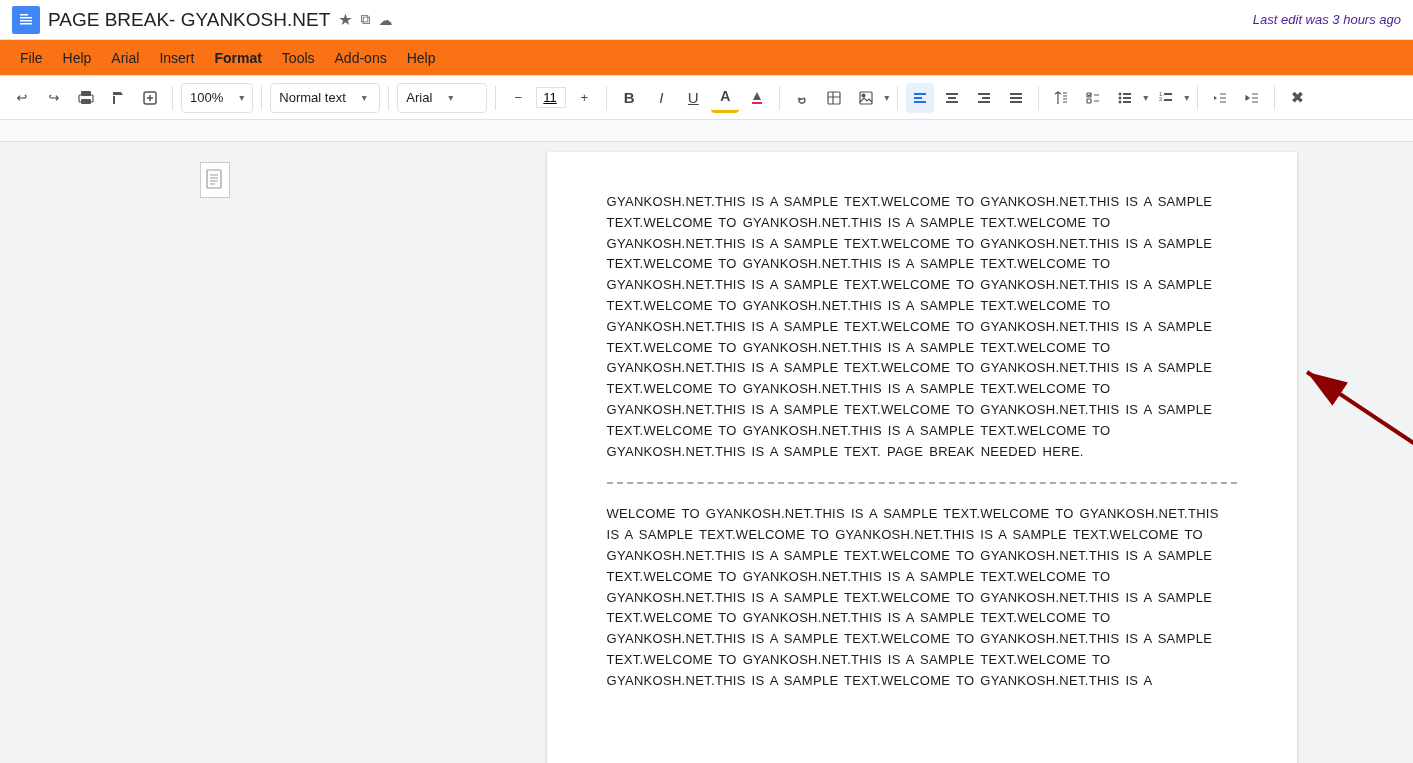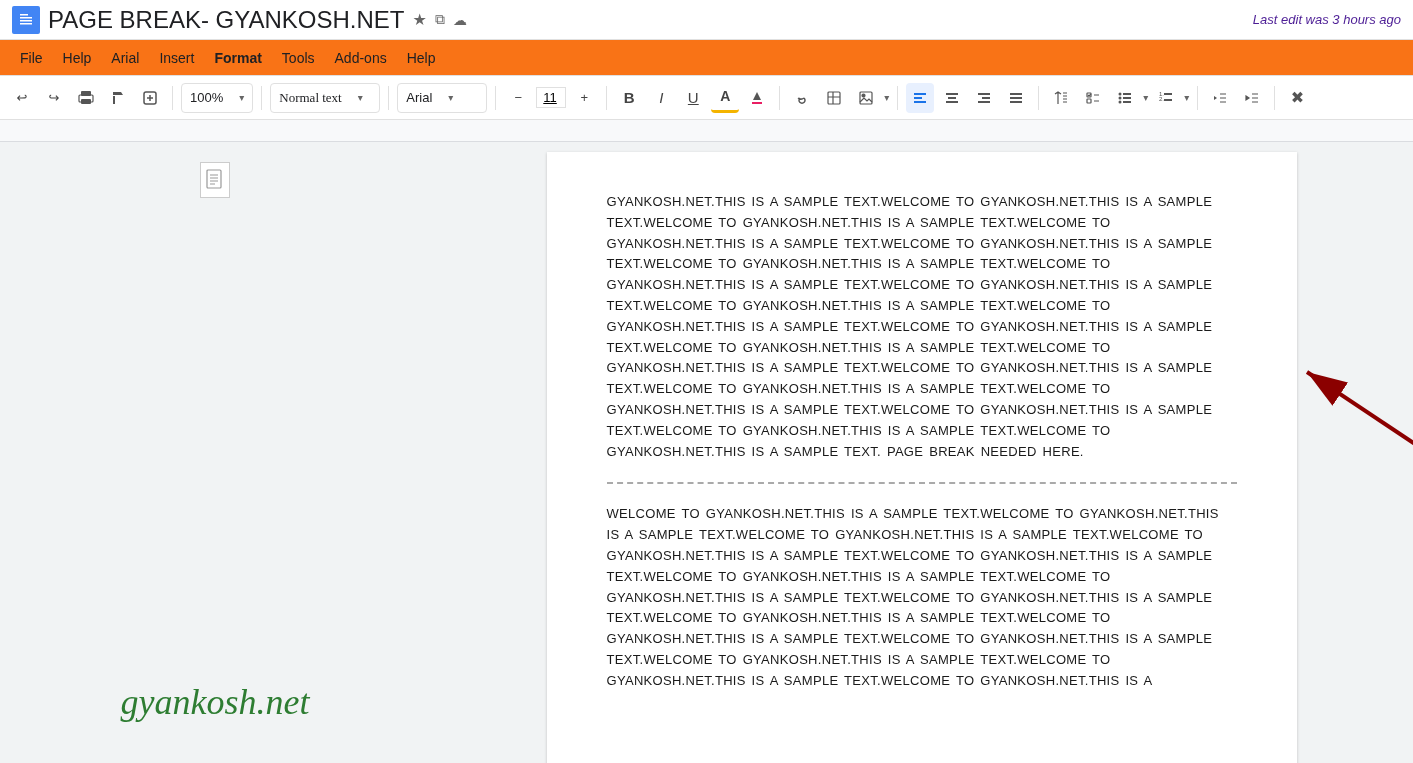--- a/index.html
+++ b/index.html
@@ -114,21 +114,21 @@
 <div id="title-bar">
   <div id="app-icon">
     <svg width="18" height="22" viewBox="0 0 18 22" fill="none">
       <rect width="18" height="22" rx="2" fill="#4285f4"></rect>
       <rect x="3" y="5" width="8" height="1.5" fill="white"></rect>
       <rect x="3" y="8" width="12" height="1.5" fill="white"></rect>
       <rect x="3" y="11" width="12" height="1.5" fill="white"></rect>
       <rect x="3" y="14" width="12" height="1.5" fill="white"></rect>
     </svg>
   </div>
-  <span id="doc-title" style="font-size:24px;color:#202124;">PAGE BREAK- GYANKOSH.NET</span>
+  <span id="doc-title" style="font-size:19px;color:#202124;">PAGE BREAK- GYANKOSH.NET</span>
   <span style="color:#666;font-size:16px;cursor:pointer;">★</span>
   <span style="color:#666;font-size:14px;cursor:pointer;">⧉</span>
   <span style="color:#666;font-size:14px;cursor:pointer;">☁</span>
   <span id="last-edit">Last edit was 3 hours ago</span>
 </div>
 
 <div id="menu-bar">
   <span class="menu-item">File</span>
   <span class="menu-item">Help</span>
   <span class="menu-item">Arial</span>
@@ -160,21 +160,21 @@
         <rect x="2" y="2" width="12" height="12" rx="2"></rect>
         <path d="M5 8h6M8 5v6" stroke="#555"></path>
       </svg>
   </button>
   <div class="toolbar-separator"></div>
   <div class="toolbar-select">
     <span>100%</span>
     <span class="arrow">▾</span>
   </div>
   <div class="toolbar-separator"></div>
-  <div class="toolbar-select" style="min-width:110px;font-family:Liberation Serif, serif;">
+  <div class="toolbar-select" style="min-width:110px;">
     <span>Normal text</span>
     <span class="arrow">▾</span>
   </div>
   <div class="toolbar-separator"></div>
   <div class="toolbar-select" style="min-width:90px;">
     <span>Arial</span>
     <span class="arrow">▾</span>
   </div>
   <div class="toolbar-separator"></div>
   <button class="toolbar-btn">−</button>
@@ -301,21 +301,20 @@
 
 <div id="content-area">
 
   <div id="left-sidebar">
     <div id="sidebar-icon">
       <svg width="18" height="22" viewBox="0 0 18 22" fill="none" stroke="#999" stroke-width="1.2">
         <rect x="1" y="1" width="14" height="18" rx="1"></rect>
         <path d="M4 6h8M4 9h8M4 12h8M4 15h5"></path>
       </svg>
     </div>
-    <div id="watermark">gyankosh.net</div>
   </div>
 
   <div id="doc-area">
     <div id="doc-page" style="position:relative;">
       <div id="doc-text-1">GYANKOSH.NET.THIS IS A SAMPLE TEXT.WELCOME TO GYANKOSH.NET.THIS IS A SAMPLE TEXT.WELCOME TO GYANKOSH.NET.THIS IS A SAMPLE TEXT.WELCOME TO GYANKOSH.NET.THIS IS A SAMPLE TEXT.WELCOME TO GYANKOSH.NET.THIS IS A SAMPLE TEXT.WELCOME TO GYANKOSH.NET.THIS IS A SAMPLE TEXT.WELCOME TO GYANKOSH.NET.THIS IS A SAMPLE TEXT.WELCOME TO GYANKOSH.NET.THIS IS A SAMPLE TEXT.WELCOME TO GYANKOSH.NET.THIS IS A SAMPLE TEXT.WELCOME TO GYANKOSH.NET.THIS IS A SAMPLE TEXT.WELCOME TO GYANKOSH.NET.THIS IS A SAMPLE TEXT.WELCOME TO GYANKOSH.NET.THIS IS A SAMPLE TEXT.WELCOME TO GYANKOSH.NET.THIS IS A SAMPLE TEXT.WELCOME TO GYANKOSH.NET.THIS IS A SAMPLE TEXT.WELCOME TO GYANKOSH.NET.THIS IS A SAMPLE TEXT.WELCOME TO GYANKOSH.NET.THIS IS A SAMPLE TEXT.WELCOME TO GYANKOSH.NET.THIS IS A SAMPLE TEXT.WELCOME TO GYANKOSH.NET.THIS IS A SAMPLE TEXT.WELCOME TO GYANKOSH.NET.THIS IS A SAMPLE TEXT. PAGE BREAK NEEDED HERE.</div>
       <hr id="page-break-line">
       <div id="doc-text-2">WELCOME TO GYANKOSH.NET.THIS IS A SAMPLE TEXT.WELCOME TO GYANKOSH.NET.THIS IS A SAMPLE TEXT.WELCOME TO GYANKOSH.NET.THIS IS A SAMPLE TEXT.WELCOME TO GYANKOSH.NET.THIS IS A SAMPLE TEXT.WELCOME TO GYANKOSH.NET.THIS IS A SAMPLE TEXT.WELCOME TO GYANKOSH.NET.THIS IS A SAMPLE TEXT.WELCOME TO GYANKOSH.NET.THIS IS A SAMPLE TEXT.WELCOME TO GYANKOSH.NET.THIS IS A SAMPLE TEXT.WELCOME TO GYANKOSH.NET.THIS IS A SAMPLE TEXT.WELCOME TO GYANKOSH.NET.THIS IS A SAMPLE TEXT.WELCOME TO GYANKOSH.NET.THIS IS A SAMPLE TEXT.WELCOME TO GYANKOSH.NET.THIS IS A SAMPLE TEXT.WELCOME TO GYANKOSH.NET.THIS IS A SAMPLE TEXT.WELCOME TO GYANKOSH.NET.THIS IS A</div>
 
       <svg id="arrow-svg" width="260" height="180" viewBox="0 0 260 180" style="position:absolute;right:-240px;top:190px;pointer-events:none;">
         <defs>

